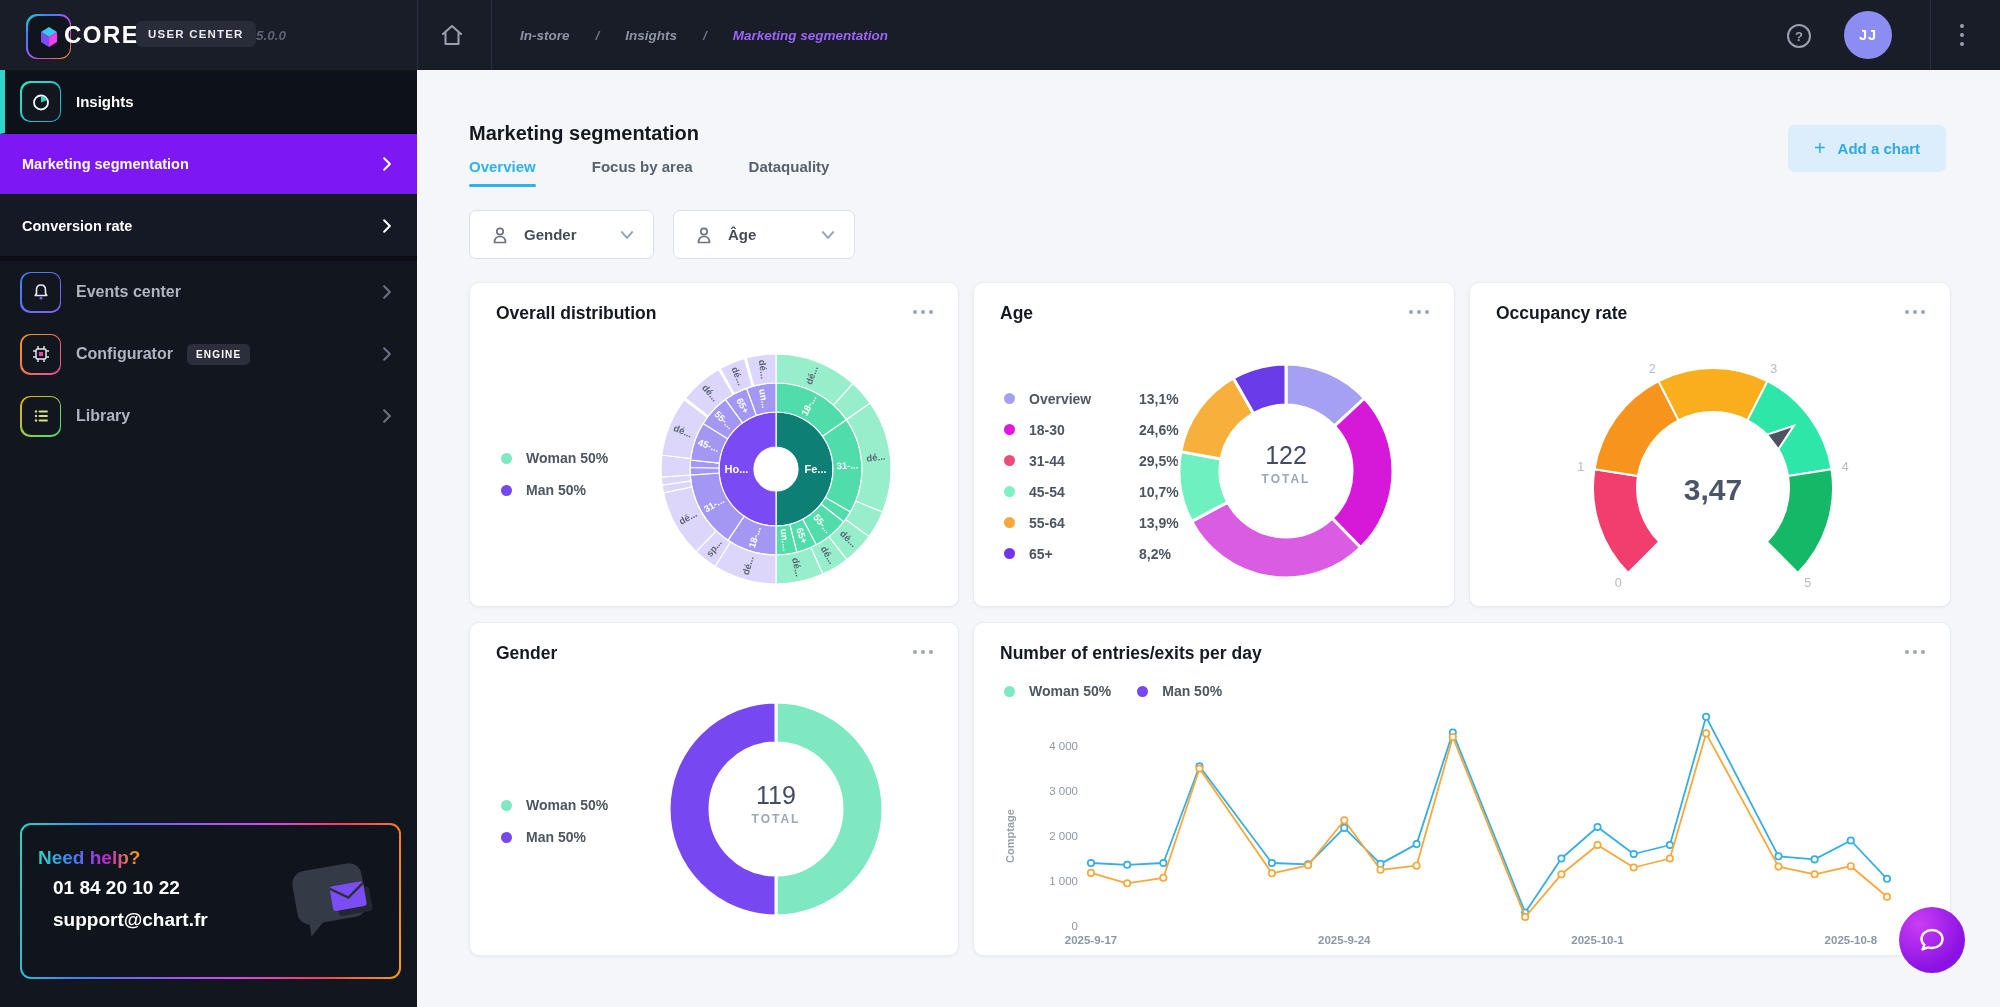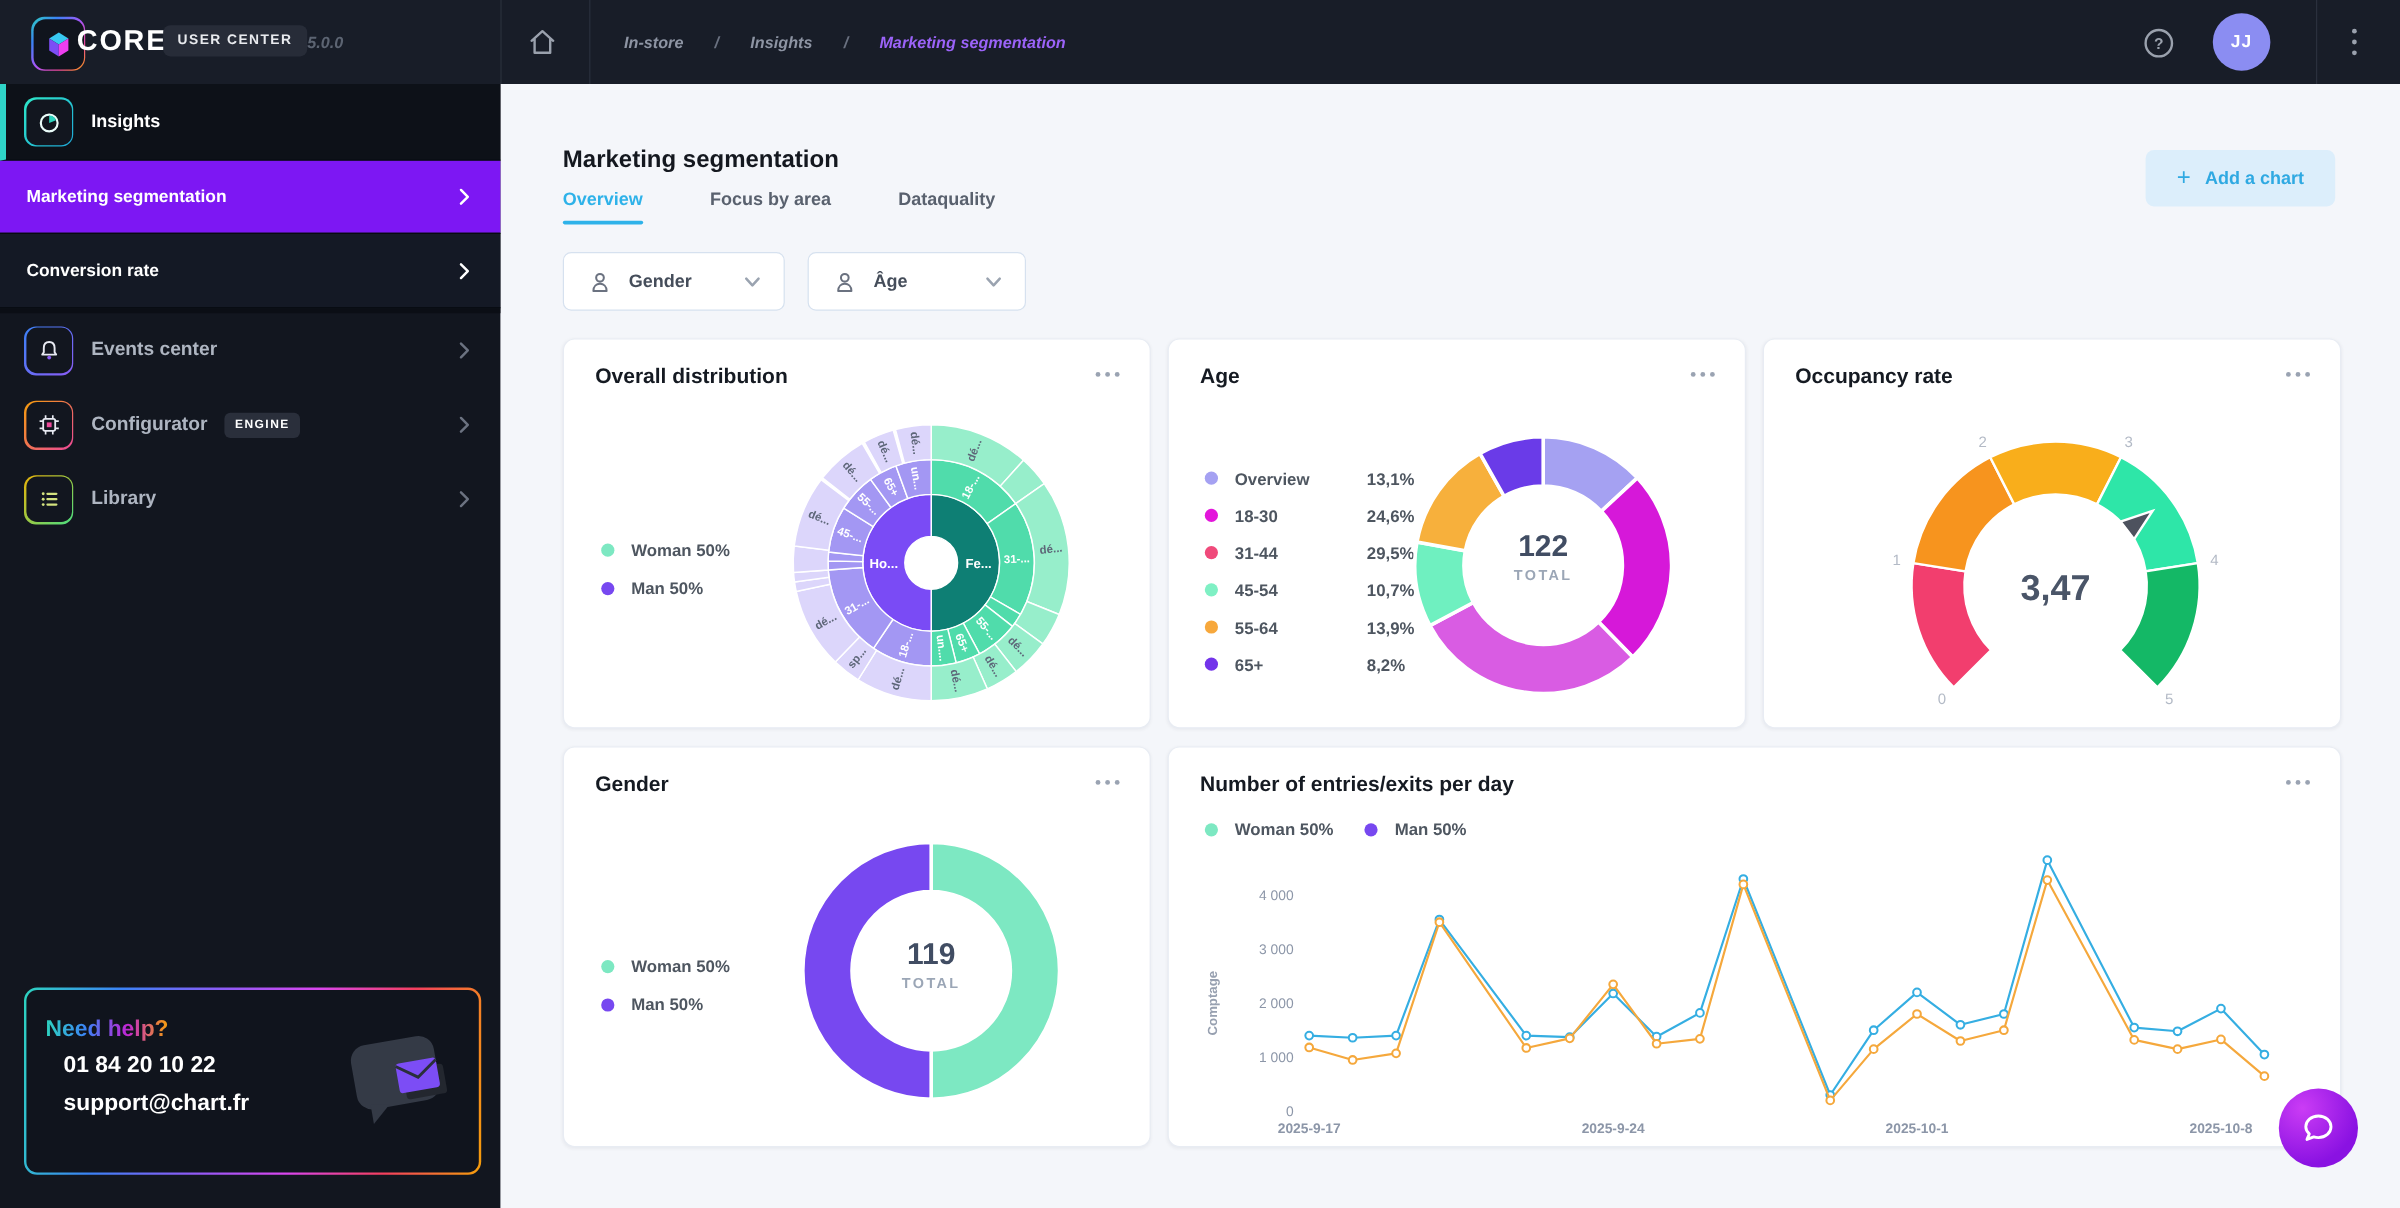--- a/index.html
+++ b/index.html
@@ -72,21 +72,21 @@
   .card{position:absolute;background:#fff;border:1px solid #e8ecf3;border-radius:10px;box-shadow:0 1px 3px rgba(16,24,40,.05);}
   .card-title{position:absolute;left:26px;top:20px;font-size:17.5px;font-weight:800;color:#151a22;}
   .kebab-h{position:absolute;right:20px;top:18px;width:30px;height:22px;display:flex;align-items:center;justify-content:center;gap:4px;cursor:pointer;}
   .kebab-h i{width:4px;height:4px;border-radius:50%;background:#9aa3b2;display:block;}
   .legend-col{position:absolute;display:flex;flex-direction:column;}
   .legend-item{display:flex;align-items:center;font-size:14px;color:#4e5660;font-weight:600;}
   .dot{width:11px;height:11px;border-radius:50%;margin-right:14px;flex:none;}
   .age-legend .legend-item{height:31px;}
   .age-legend .al{width:84px;} .age-legend .ap{margin-left:26px;}
   .donut-center{position:absolute;text-align:center;width:140px;}
-  .donut-center .dval{font-size:25px;font-weight:700;color:#414d63;}
+  .donut-center .dval{font-size:25px;font-weight:400;color:#414d63;}
   .donut-center .dlab{font-size:12px;letter-spacing:2px;color:#9ba6b6;margin-top:2px;font-weight:600;}
   .legend-row{position:absolute;display:flex;gap:26px;}
 
   .chat-fab{position:absolute;left:1899px;top:907px;width:66px;height:66px;border-radius:50%;cursor:pointer;
             background:radial-gradient(circle at 30% 25%,#cb3cf5,#8a12e2 70%);display:flex;align-items:center;justify-content:center;}
   svg{display:block;}
 </style>
 </head>
 <body>
 

